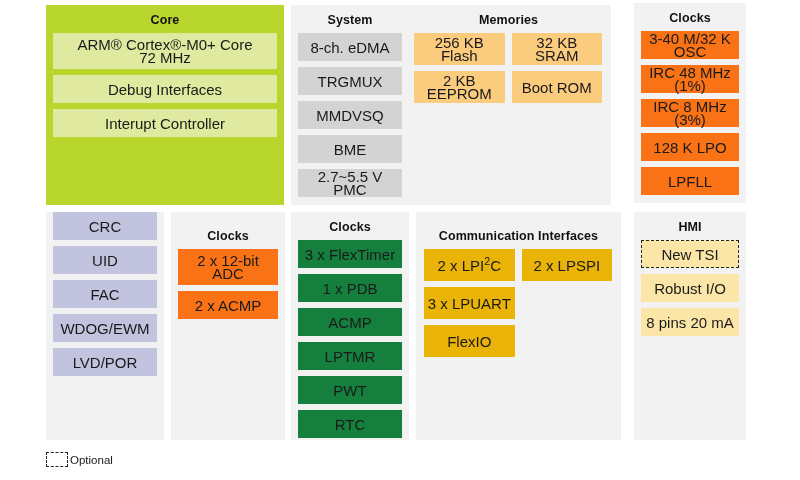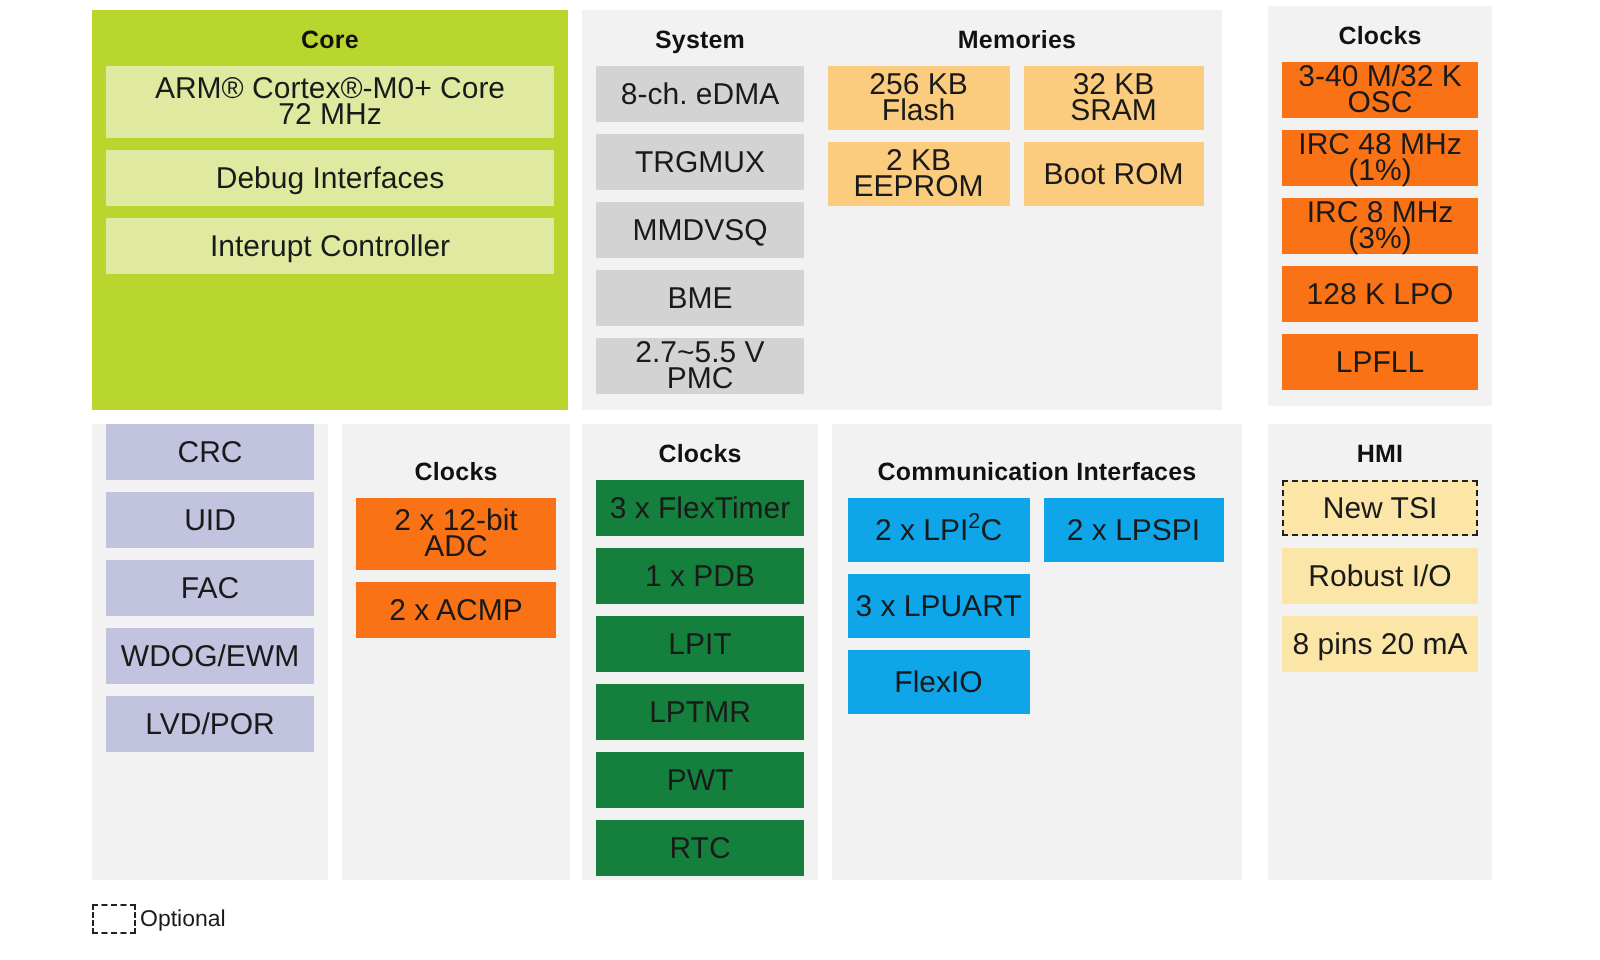--- a/index.html
+++ b/index.html
@@ -77,21 +77,21 @@
     height: 32px;
   }
 
   
   .c-core   { background: #dfe9a0; }
   .c-gray   { background: #d3d3d3; }
   .c-orange { background: #fbcb7e; text-align: center; }
   .c-amber  { background: #f97316; }
   .c-purple { background: #c2c3de; }
   .c-blue   { background: #15803d; }
-  .c-dblue  { background: #0ea5e9; justify-content: center; }
+  .c-dblue  { background: #eab308; justify-content: center; }
   .c-yellow { background: #fbe6a8; }
   .dashed {
     border: 1.6px dashed #222222;
     background: #fbe6a8;
   }
 
   
   #legend {
     position: absolute;
     left: 46px;
@@ -186,21 +186,21 @@
       </div>
       <div class="block c-amber">2 x ACMP</div>
     </div>
   </div>
 
   <div class="panel" style="left:291px; top:212px; width:118px; height:228px;">
     <div class="panel-title">Clocks</div>
     <div class="blocks">
       <div class="block c-blue">3 x FlexTimer</div>
       <div class="block c-blue">1 x PDB</div>
-      <div class="block c-blue">LPIT</div>
+      <div class="block c-blue">ACMP</div>
       <div class="block c-blue">LPTMR</div>
       <div class="block c-blue">PWT</div>
       <div class="block c-blue">RTC</div>
     </div>
   </div>
 
   <div class="panel" style="left:416px; top:212px; width:205px; height:228px;">
     <div class="panel-title" style="padding-top:17px;">Communication Interfaces</div>
     <div class="blocks two-col">
       <div class="block c-dblue">

